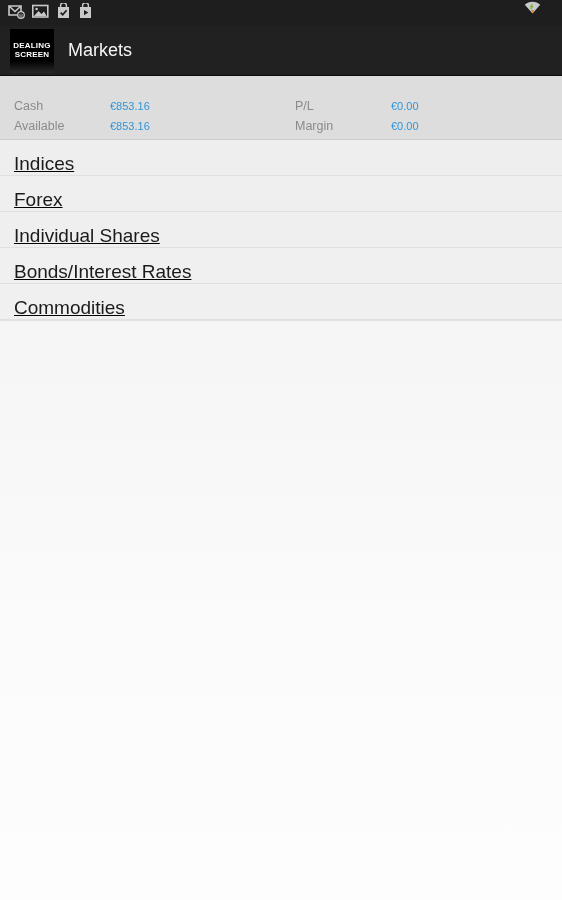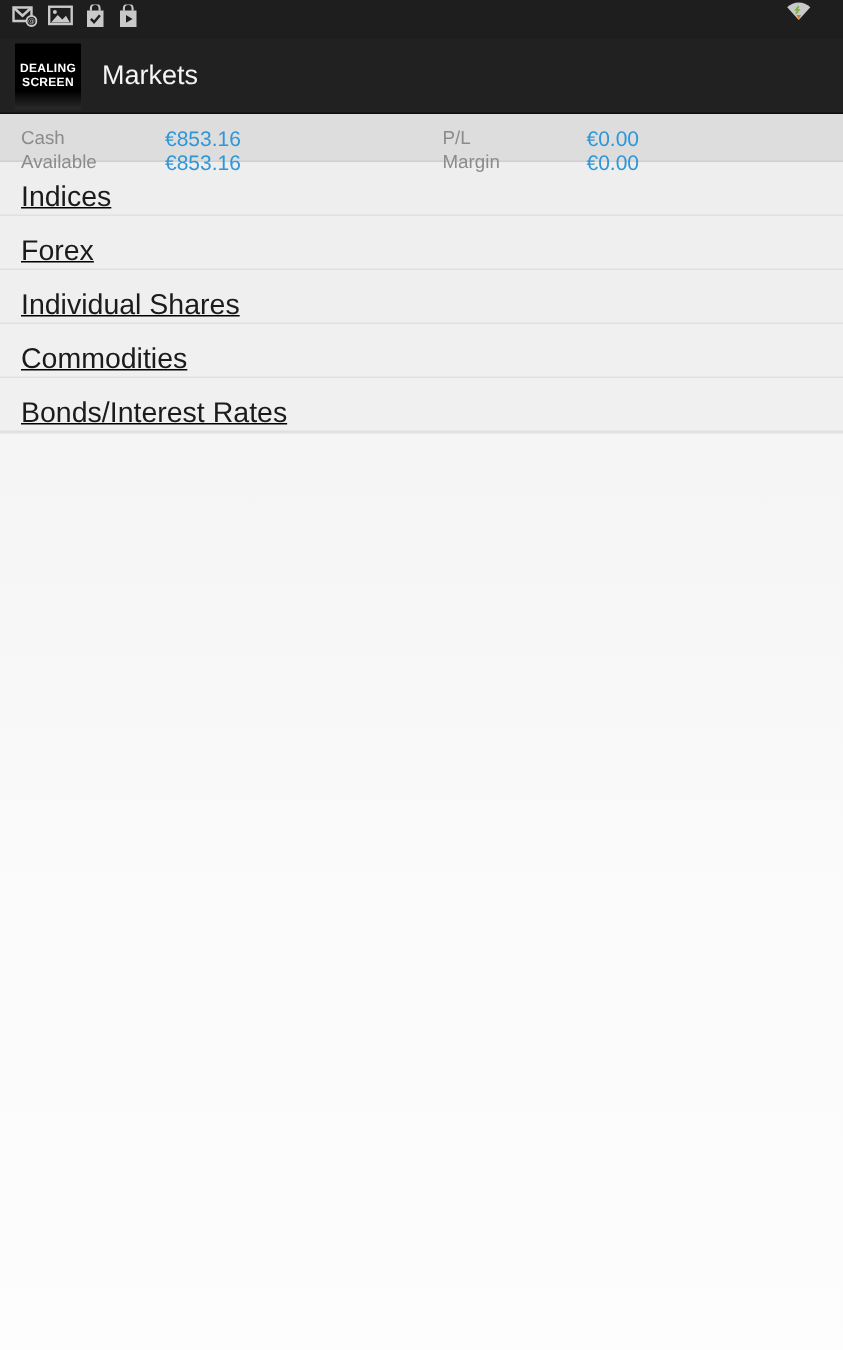--- a/index.html
+++ b/index.html
@@ -77,21 +77,21 @@
   .logo .l2 { margin-top: 1px; }
   .app-title {
     color: #f5f5f5;
     font-size: 18px;
     margin-left: 14px;
     font-weight: normal;
   }
 
   
   .account {
-    height: 32px;
+    height: 64px;
     background: #dddddd;
     border-bottom: 1px solid #cfcfcf;
     display: flex;
     padding-top: 16px;
   }
   .acct-col {
     width: 50%;
     display: flex;
     flex-direction: column;
     justify-content: center;
@@ -103,21 +103,21 @@
     height: 20px;
   }
   .acct-label {
     width: 96px;
     color: #8b8b8b;
     font-size: 12.5px;
     flex: none;
   }
   .acct-value {
     color: #2f96d8;
-    font-size: 14px;
+    font-size: 11px;
   }
 
   
   .searchbar {
     height: 46px;
     background: #dedede;
     border-bottom: 1px solid #cdcdcd;
     display: flex;
     align-items: center;
     padding-left: 14px;
@@ -291,22 +291,22 @@
     <div class="list-item">
       <span class="list-label">Indices</span>
     </div>
     <div class="list-item">
       <span class="list-label">Forex</span>
     </div>
     <div class="list-item">
       <span class="list-label">Individual Shares</span>
     </div>
     <div class="list-item">
+      <span class="list-label">Bonds/Interest Rates</span>
+    </div>
+    <div class="list-item">
       <span class="list-label">Commodities</span>
-    </div>
-    <div class="list-item">
-      <span class="list-label">Bonds/Interest Rates</span>
     </div>
     <div class="list-end"></div>
   </div>
 
   <div class="filler"></div>
 </div>
 
 </body></html>

